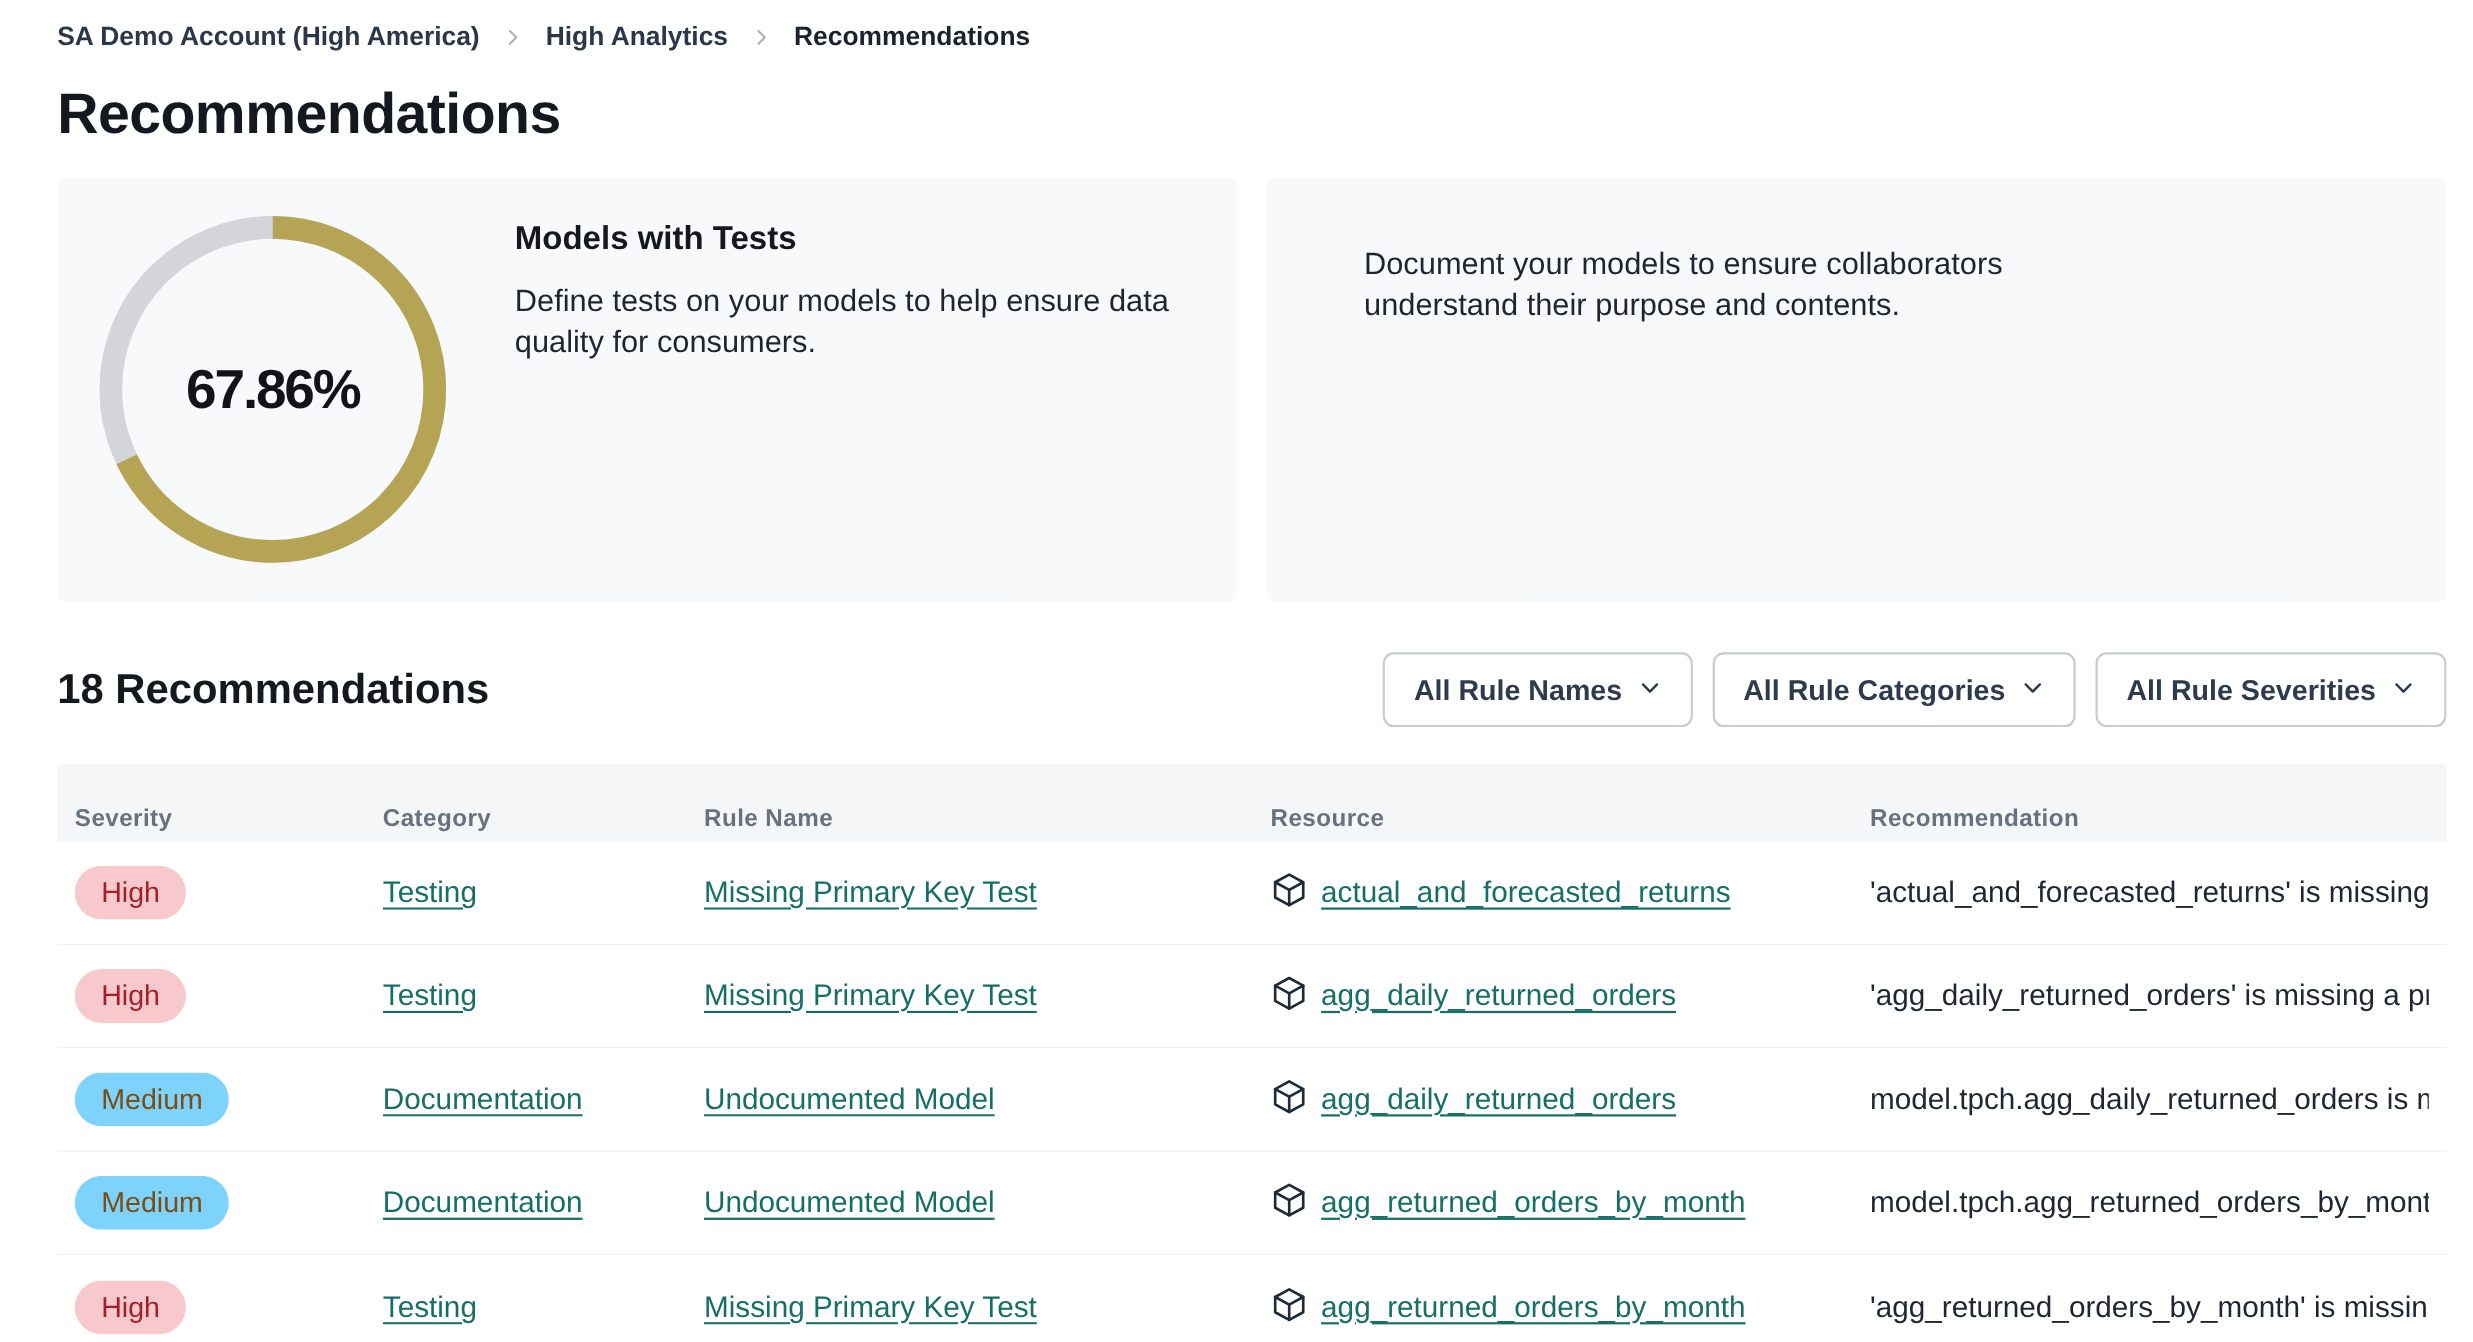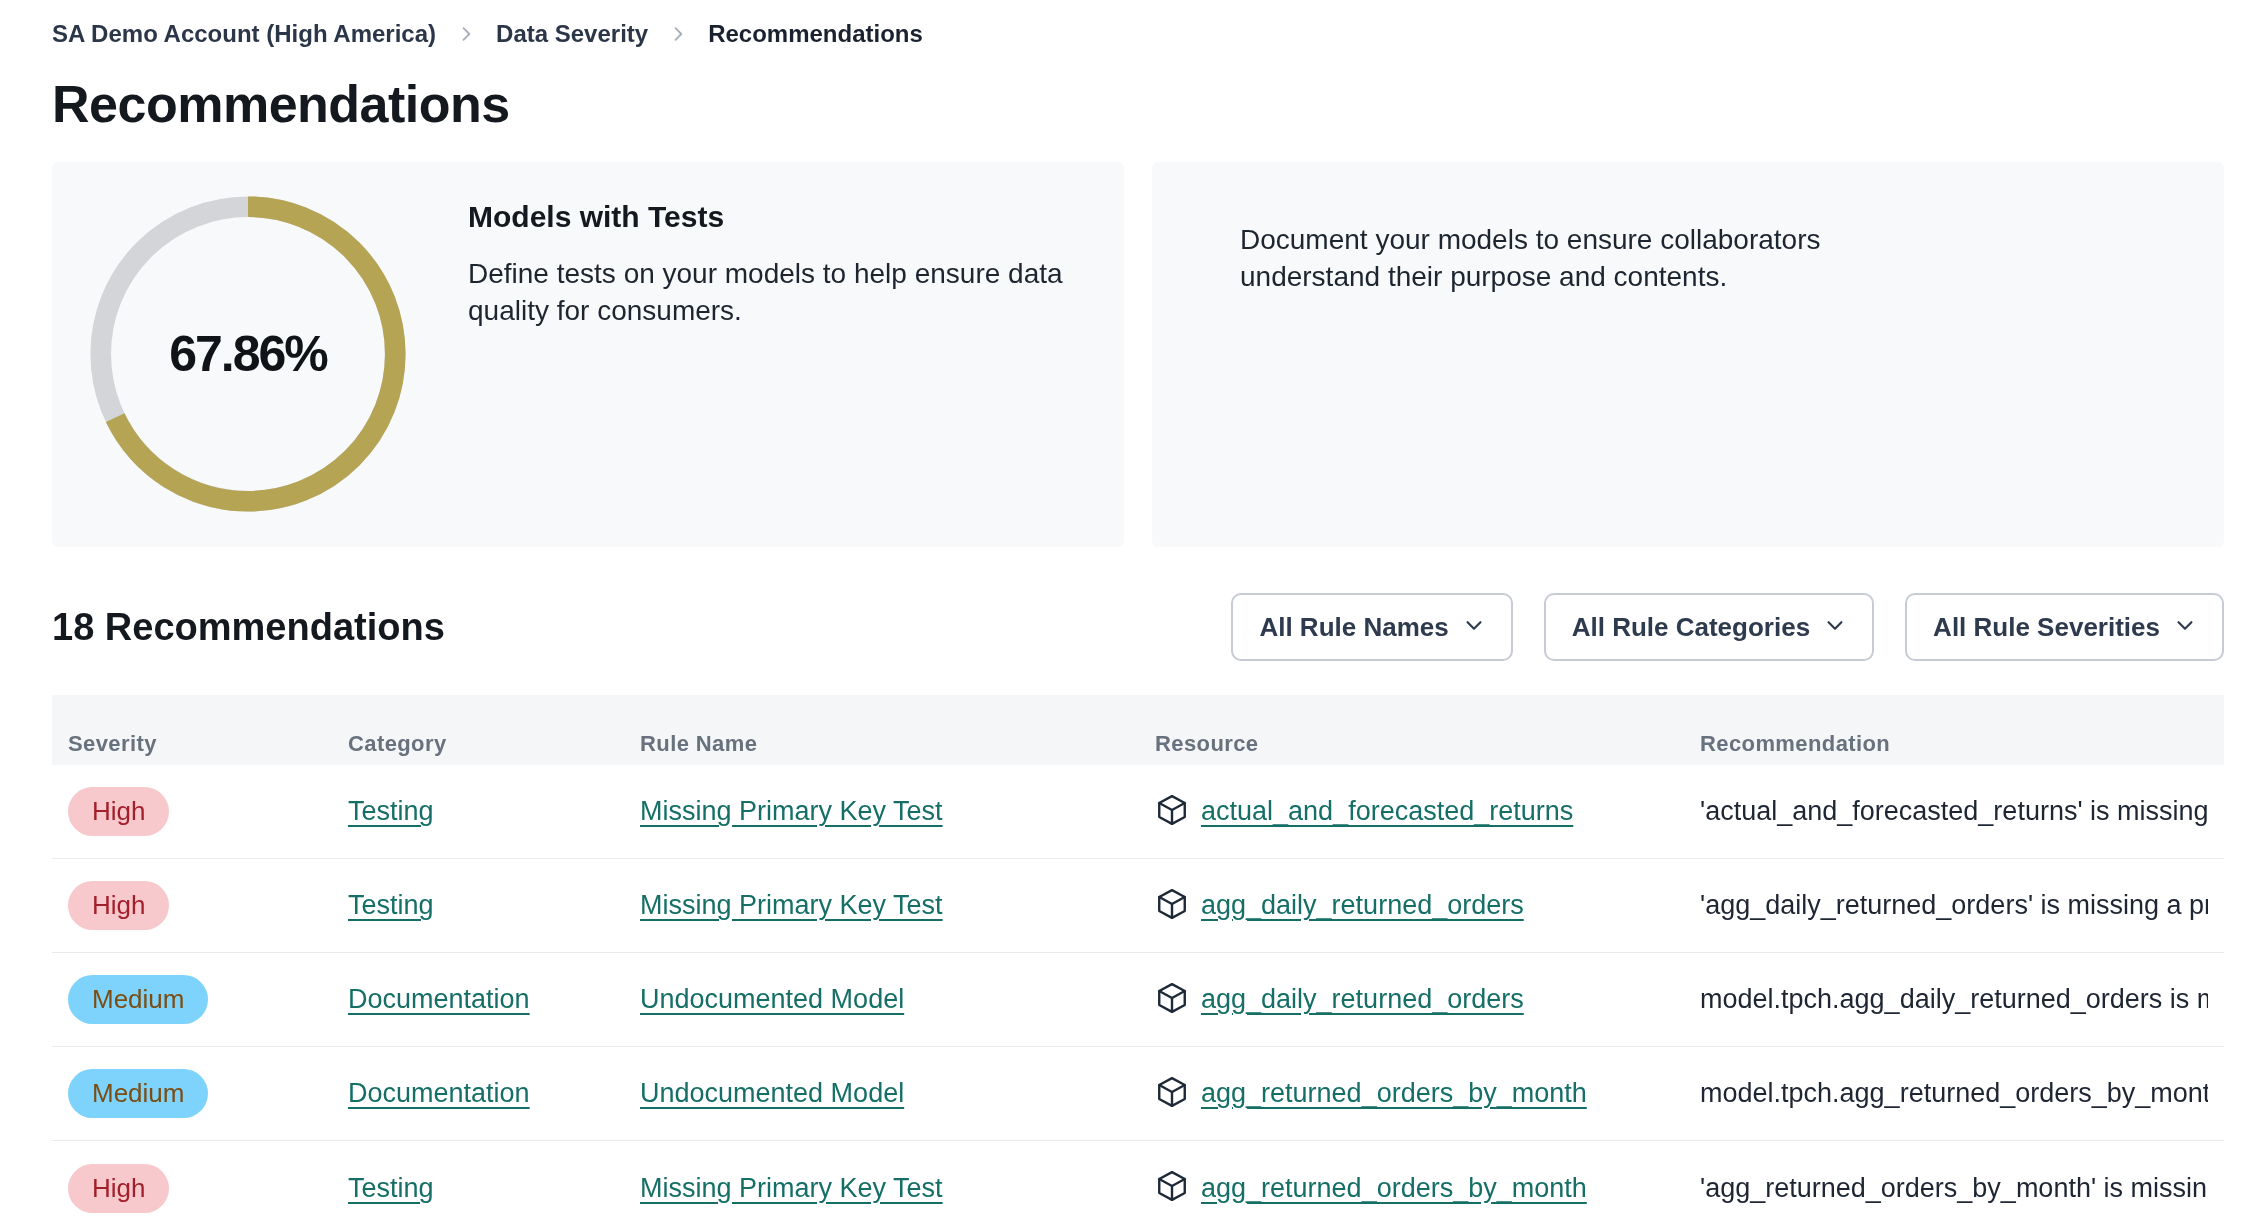--- a/index.html
+++ b/index.html
@@ -25,21 +25,21 @@
   .donut-value { fill:none; stroke-width:21; }
   .donut-label { position:absolute; inset:0; display:flex; align-items:center; justify-content:center;
     font-family:Liberation Sans, sans-serif; font-size:50px; font-weight:700; color:#101418; letter-spacing:-2px; }
   .card-text { margin-left:58px; padding-top:8px; max-width:660px; }
   .card-title { font-size:30px; font-weight:700; color:#14181f; }
   .card-desc { margin-top:22px; font-size:28px; line-height:1.32; color:#1d2530; }
 
   
   .list-header { display:flex; align-items:center; justify-content:space-between; margin-top:46px; }
   .list-heading { font-size:38px; font-weight:600; color:#14181f; }
-  .filters { display:flex; gap:31px; }
+  .filters { display:flex; gap:18px; }
   .filter-btn { display:flex; align-items:center; gap:14px; height:68px; padding:0 26px;
     background:#fff; border:2px solid #c7ccd4; border-radius:10px; cursor:pointer;
     font-family:inherit; font-size:26px; font-weight:600; color:#2e3a4e; }
   .filter-btn svg { stroke:#2e3a4e; }
 
   
   .table { margin-top:34px; }
   .trow { display:grid; grid-template-columns:280px 292px 515px 545px 1fr; align-items:center; padding:0 16px; }
   .thead { height:70px; background:#f5f6f8; }
   .thead .th { font-size:22px; font-weight:600; color:#68717e; letter-spacing:0.4px;margin-top:28px; }
@@ -61,21 +61,21 @@
 
 <div class="page">
 
   <nav class="breadcrumb">
     <a>SA Demo Account (High America)</a>
     <span class="crumb-sep">
       <svg width="20" height="20" viewBox="0 0 24 24" fill="none" stroke="currentColor" stroke-width="2.2" stroke-linecap="round" stroke-linejoin="round">
           <polyline points="9 5 16 12 9 19"></polyline>
         </svg>
     </span>
-    <a>Data Severity</a>
+    <a>High Analytics</a>
     <span class="crumb-sep">
       <svg width="20" height="20" viewBox="0 0 24 24" fill="none" stroke="currentColor" stroke-width="2.2" stroke-linecap="round" stroke-linejoin="round">
           <polyline points="9 5 16 12 9 19"></polyline>
         </svg>
     </span>
     <span class="current">Recommendations</span>
   </nav>
 
   <h1 class="page-title">Recommendations</h1>
 

